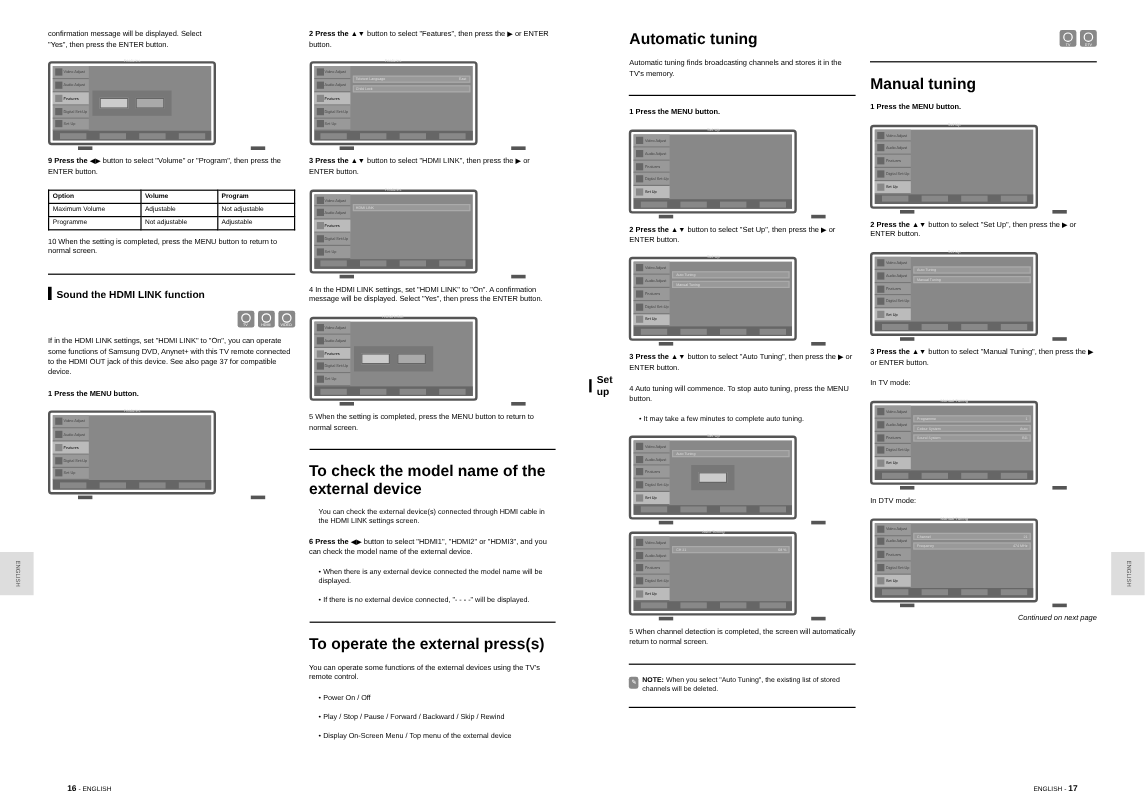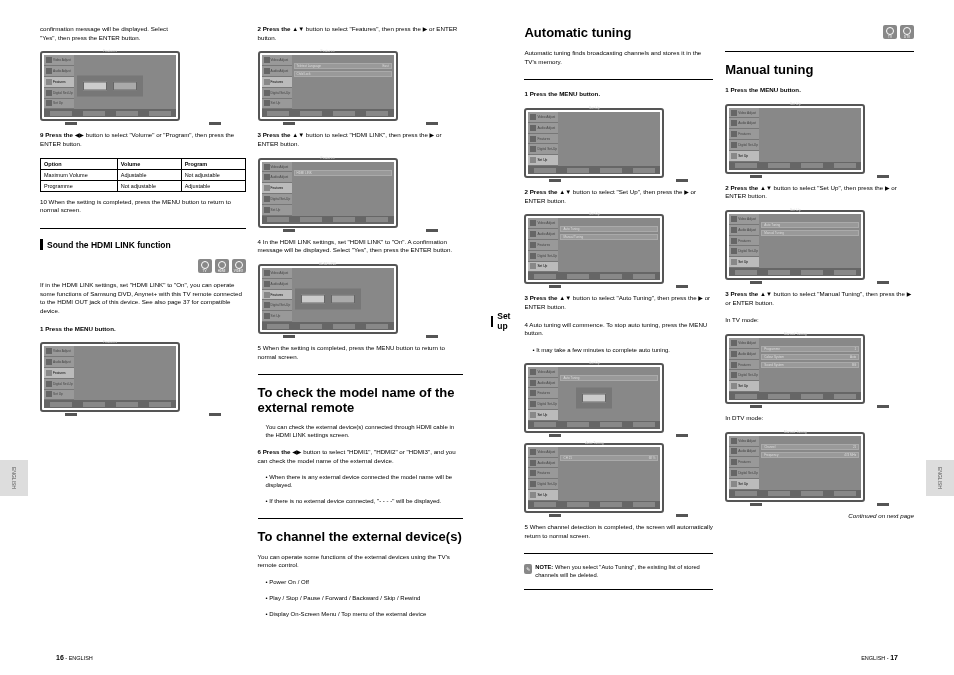--- a/index.html
+++ b/index.html
@@ -319,27 +319,27 @@
           </div>
             </div>
           <div class="tv-stand">
               <div class="foot"></div>
               <div class="foot"></div>
             </div>
         </div>
 
         <div class="step">5  When the setting is completed, press the MENU button to return to normal screen.</div>
         <hr class="divider">
-        <div class="section-title">To check the model name of the external remote</div>
+        <div class="section-title">To check the model name of the external device</div>
         <div class="bullet">You can check the external device(s) connected through HDMI cable in the HDMI LINK settings screen.</div>
         <div class="step"><b><span>6  Press the </span></b><span class="arrows">◀▶</span><span> button to select "HDMI1", "HDMI2" or "HDMI3", and you can check the model name of the external device.</span></div>
         <div class="bullet">• <span>When there is any external device connected the model name will be displayed.</span></div>
         <div class="bullet">• <span>If there is no external device connected, "- - - -" will be displayed.</span></div>
         <hr class="divider">
-        <div class="section-title">To channel the external device(s)</div>
+        <div class="section-title">To operate the external press(s)</div>
         <div class="step">You can operate some functions of the external devices using the TV's remote control.</div>
         <div class="bullet">• <span>Power On / Off</span></div>
         <div class="bullet">• <span>Play / Stop / Pause / Forward / Backward / Skip / Rewind</span></div>
         <div class="bullet">• <span>Display On-Screen Menu / Top menu of the external device</span></div>
       </div>
     </div>
   </div>
 
   <div class="col">
     <div class="heading">

